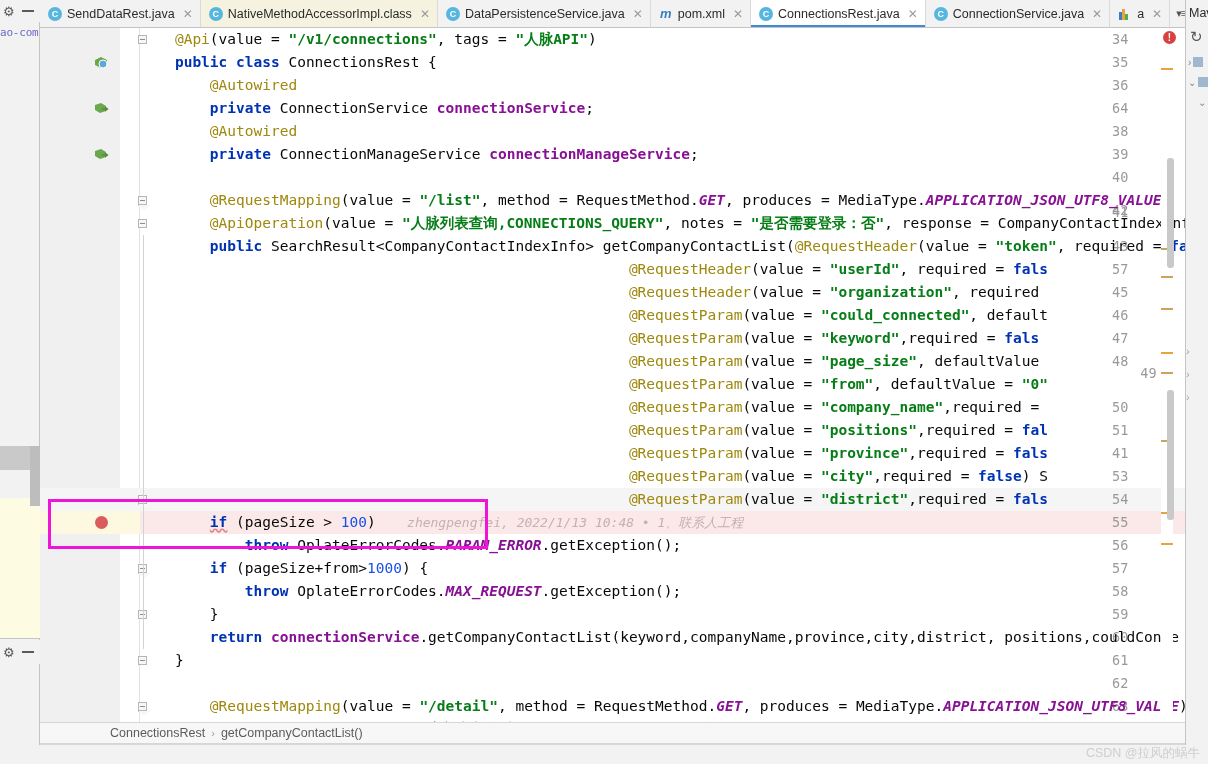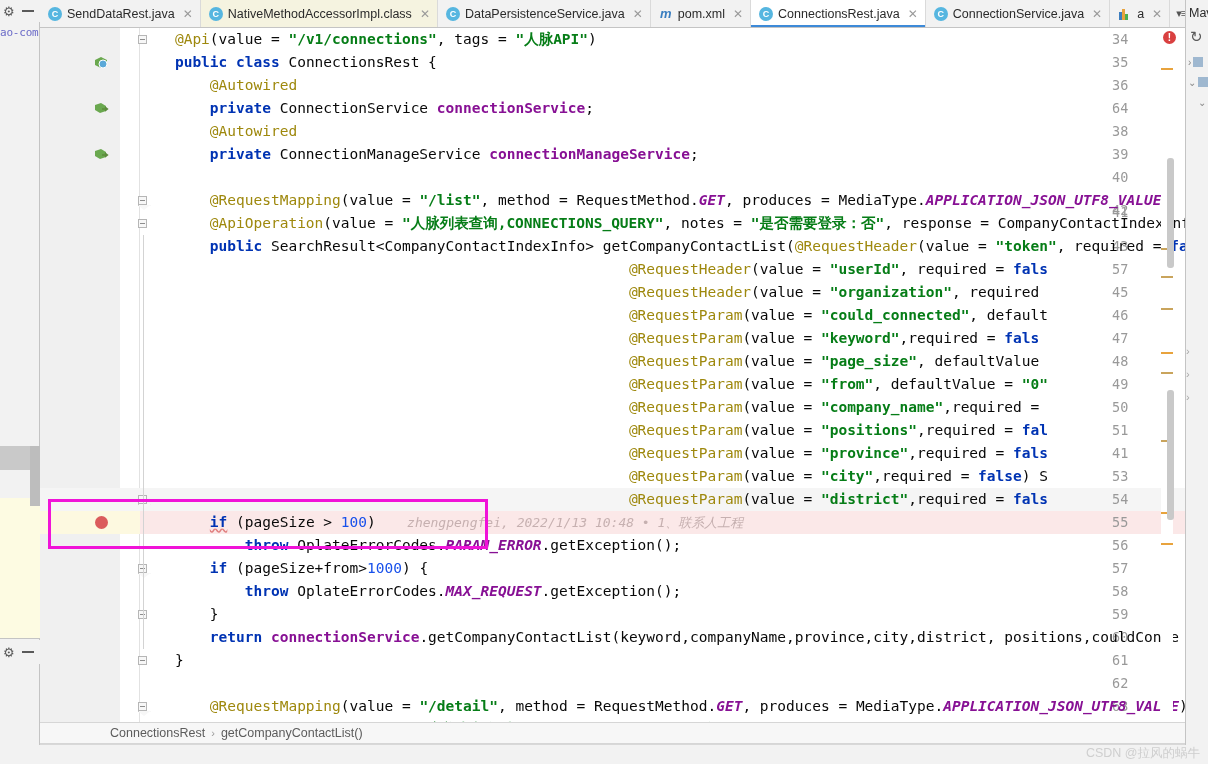--- a/index.html
+++ b/index.html
@@ -256,21 +256,21 @@
         <div class="ln" style="top: 230px;">57</div>
         <div class="fold-line" style="top: 230px; height: 23px;"></div>
         <div class="ln" style="top: 253px;">45</div>
         <div class="fold-line" style="top: 253px; height: 23px;"></div>
         <div class="ln" style="top: 276px;">46</div>
         <div class="fold-line" style="top: 276px; height: 23px;"></div>
         <div class="ln" style="top: 299px;">47</div>
         <div class="fold-line" style="top: 299px; height: 23px;"></div>
         <div class="ln" style="top: 322px;">48</div>
         <div class="fold-line" style="top: 322px; height: 23px;"></div>
-        <div class="ln" style="top: 345px;">49</div>
+        <div class="ln" style="top: 334px; text-align: center;">49</div>
         <div class="fold-line" style="top: 345px; height: 23px;"></div>
         <div class="ln" style="top: 368px;">50</div>
         <div class="fold-line" style="top: 368px; height: 23px;"></div>
         <div class="ln" style="top: 391px;">51</div>
         <div class="fold-line" style="top: 391px; height: 23px;"></div>
         <div class="ln" style="top: 414px;">41</div>
         <div class="fold-line" style="top: 414px; height: 23px;"></div>
         <div class="ln" style="top: 437px;">53</div>
         <div class="fold-line" style="top: 437px; height: 23px;"></div>
         <div class="ln" style="top: 460px;">54</div>

